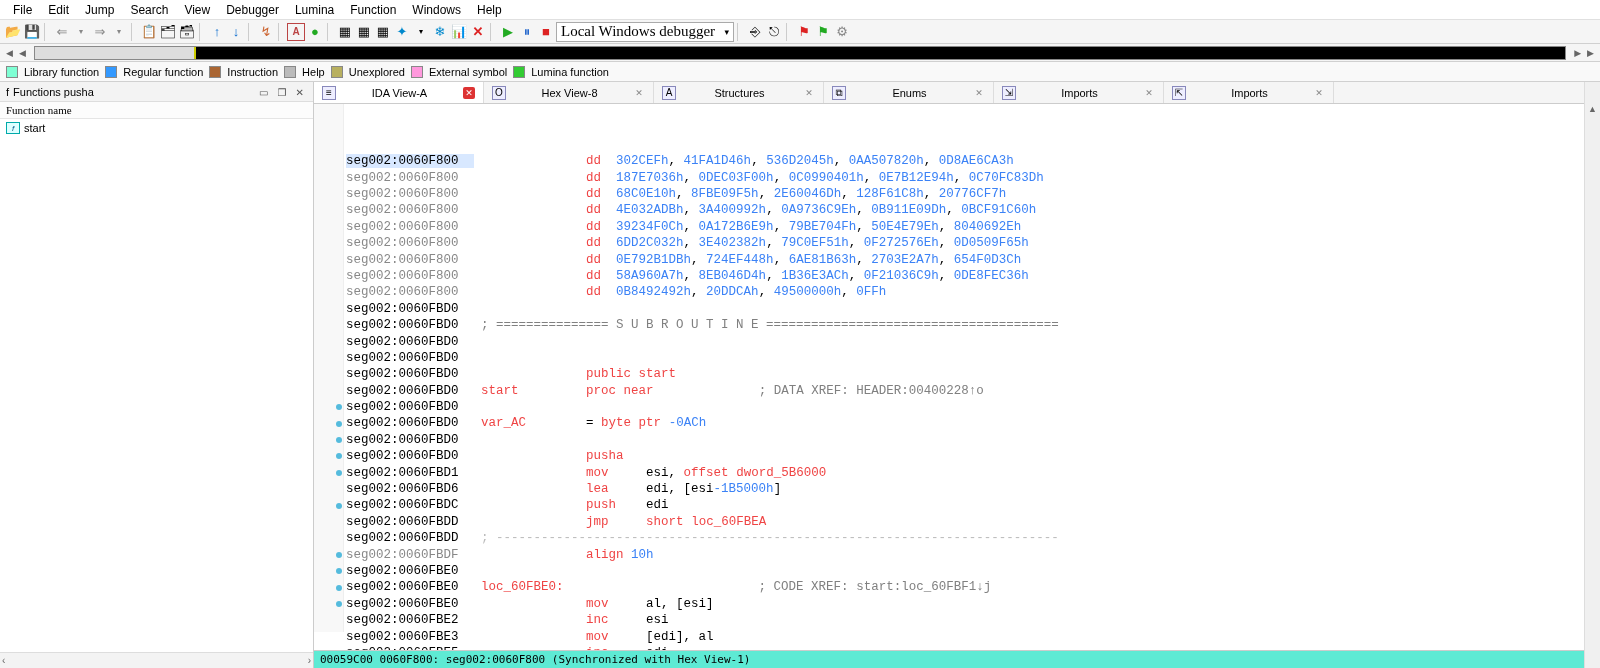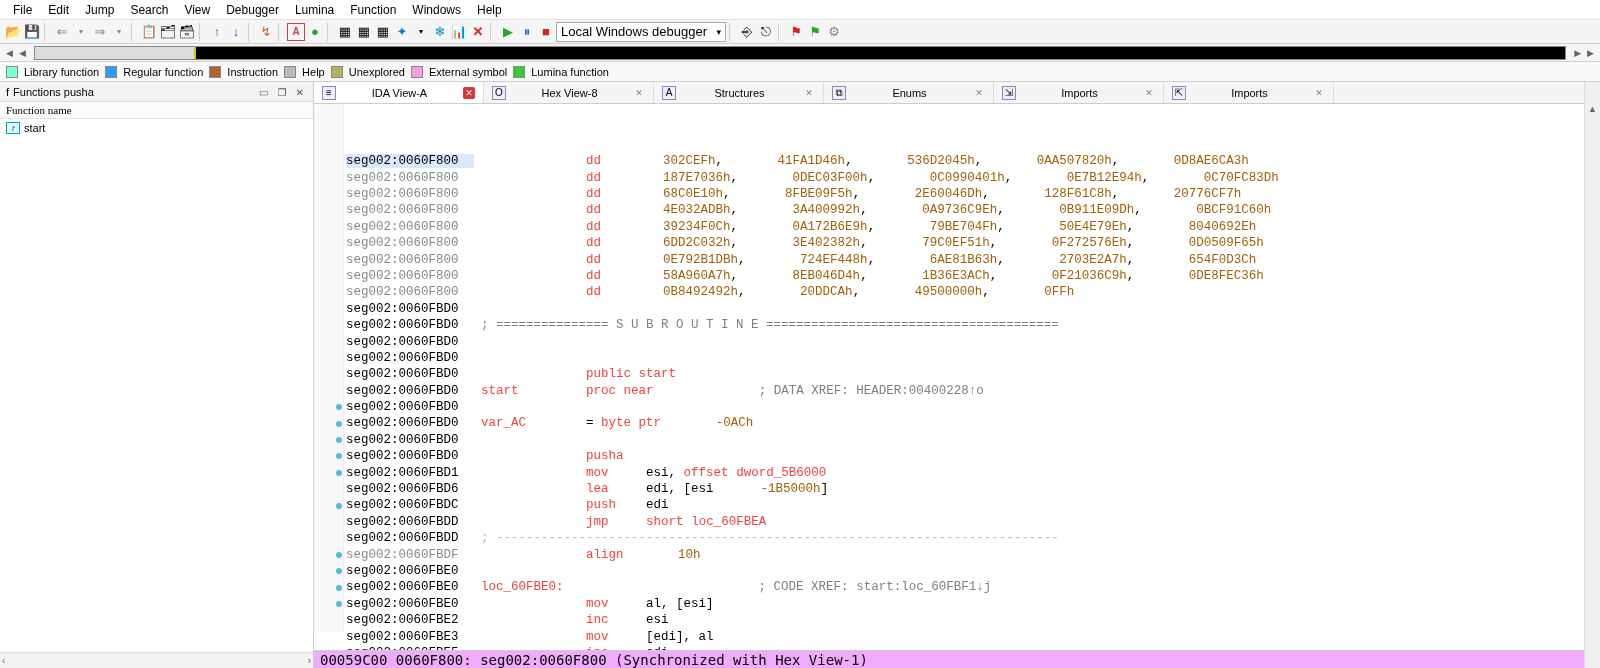--- a/index.html
+++ b/index.html
@@ -2,21 +2,21 @@
 <html><head>
 <meta charset="utf-8">
 <style>
 * { margin: 0; padding: 0; box-sizing: border-box; }
 body { font-family: "Segoe UI", Tahoma, sans-serif; font-size: 12px; background: #fff; color: #000; overflow: hidden; width: 1600px; height: 668px; }
 .menubar { display: flex; gap: 2px; padding: 2px 6px; background: #fff; border-bottom: 1px solid #e0e0e0; height: 20px; align-items: center; }
 .menubar span { padding: 1px 7px; cursor: default; }
 .toolbar { display: flex; align-items: center; gap: 1px; padding: 2px 4px; background: #f5f5f5; border-bottom: 1px solid #d0d0d0; height: 24px; }
 .tbtn { width: 18px; height: 18px; display: inline-flex; align-items: center; justify-content: center; font-size: 13px; cursor: default; border: 1px solid transparent; }
 .tsep { width: 6px; height: 18px; border-left: 1px solid #ccc; margin: 0 2px; }
-.tdrop { height: 20px; border: 1px solid #aaa; background: #fff; padding: 0 18px 0 4px; font-size: 13px; min-width: 150px; display: inline-flex; align-items: center; position: relative; }
+.tdrop { height: 20px; border: 1px solid #aaa; background: #fff; padding: 0 18px 0 4px; font-size: 15px; min-width: 150px; display: inline-flex; align-items: center; position: relative; font-family: Liberation Serif, serif; }
 .tdrop::after { content: "▾"; position: absolute; right: 4px; font-size: 9px; }
 .navbar { display: flex; align-items: center; background: #f5f5f5; border-bottom: 1px solid #d0d0d0; height: 18px; padding: 0 4px; gap: 2px; }
 .navbar .track { flex: 1; height: 14px; background: #000; position: relative; margin: 0 4px; border: 1px solid #888; }
 .navbar .track .pre { position: absolute; left: 0; top: 0; bottom: 0; width: 10.4%; background: #ddd; }
 .navbar .track .mark { position: absolute; top: 0; bottom: 0; width: 2px; background: #cc0; left: 10.4%; }
 .navbar .arrow { font-size: 9px; color: #666; padding: 0 2px; }
 .legend { display: flex; align-items: center; gap: 6px; padding: 2px 6px; background: #f9f9f9; border-bottom: 1px solid #d0d0d0; height: 20px; font-size: 11px; }
 .legend .sw { width: 12px; height: 12px; display: inline-block; border: 1px solid #888; }
 .main { display: flex; height: calc(668px - 20px - 24px - 18px - 20px); }
 .funcpanel { width: 314px; border-right: 1px solid #ccc; display: flex; flex-direction: column; background: #fff; }
@@ -36,24 +36,24 @@
 .tab.active { background: #fff; }
 .tab.active .tclose { background: #d33; color: #fff; border-radius: 2px; }
 .disasm { flex: 1; overflow: hidden; background: #fff; font-family: Consolas, "Courier New", monospace; font-size: 12.5px; line-height: 16.4px; white-space: pre; position: relative; padding-left: 32px; }
 .disasm .arrowcol { position: absolute; left: 0; top: 0; bottom: 18px; width: 30px; background: #f8f8f8; border-right: 1px solid #eee; }
 .disasm .dot { position: absolute; left: 22px; width: 6px; height: 6px; border-radius: 50%; background: #5bd; }
 .disasm .ln { height: 16.4px; }
 .disasm .addr { color: #000; }
 .disasm .addr-gray { color: #888; }
 .disasm .addr-sel { color: #000; background: #d8e8ff; }
 .disasm .kw { color: #ef4444; }
-.disasm .num { color: #a16207; margin-left: 47px; }
+.disasm .num { color: #3b82f6; }
 .disasm .cmt { color: #808080; }
 .disasm .-sep { color: #bbb; }
-.statusbar { height: 18px; border-top: 1px solid #ccc; background: #f0abfc; font-family: Consolas, monospace; font-size: 14px; padding: 1px 6px; display: flex; align-items: center; }
+.statusbar { height: 18px; border-top: 1px solid #ccc; background: #5eead4; font-family: Consolas, monospace; font-size: 11px; padding: 1px 6px; display: flex; align-items: center; }
 .rightscroll { position: absolute; right: 0; top: 0; width: 16px; bottom: 0; background: #f0f0f0; border-left: 1px solid #ddd; }
 .rightscroll::before { content: "▲"; position: absolute; top: 22px; left: 3px; font-size: 9px; color: #666; }
 </style>
 </head>
 <body>
 
 <div class="menubar" id="menubar">
     <span>File</span>
     <span>Edit</span>
     <span>Jump</span>

